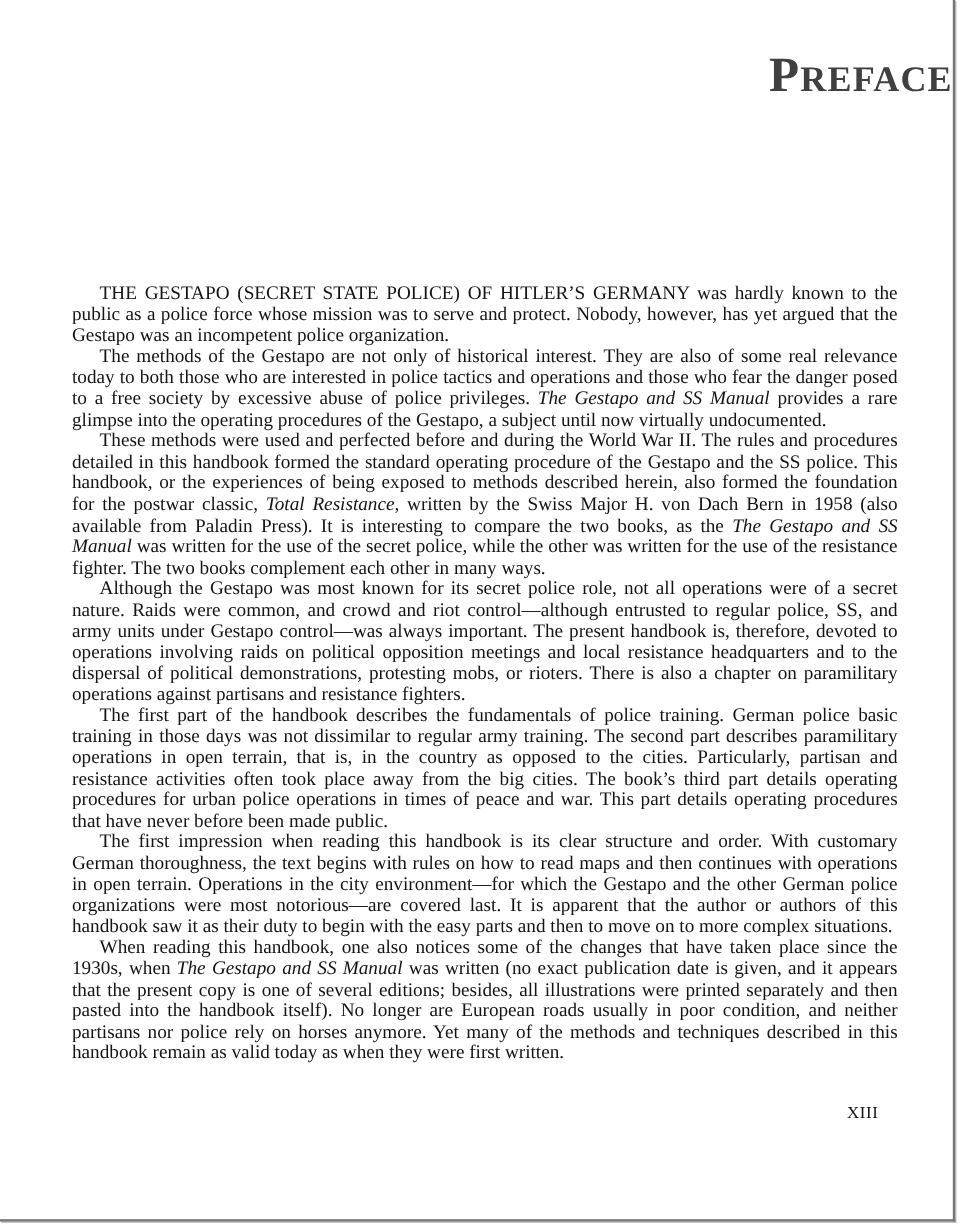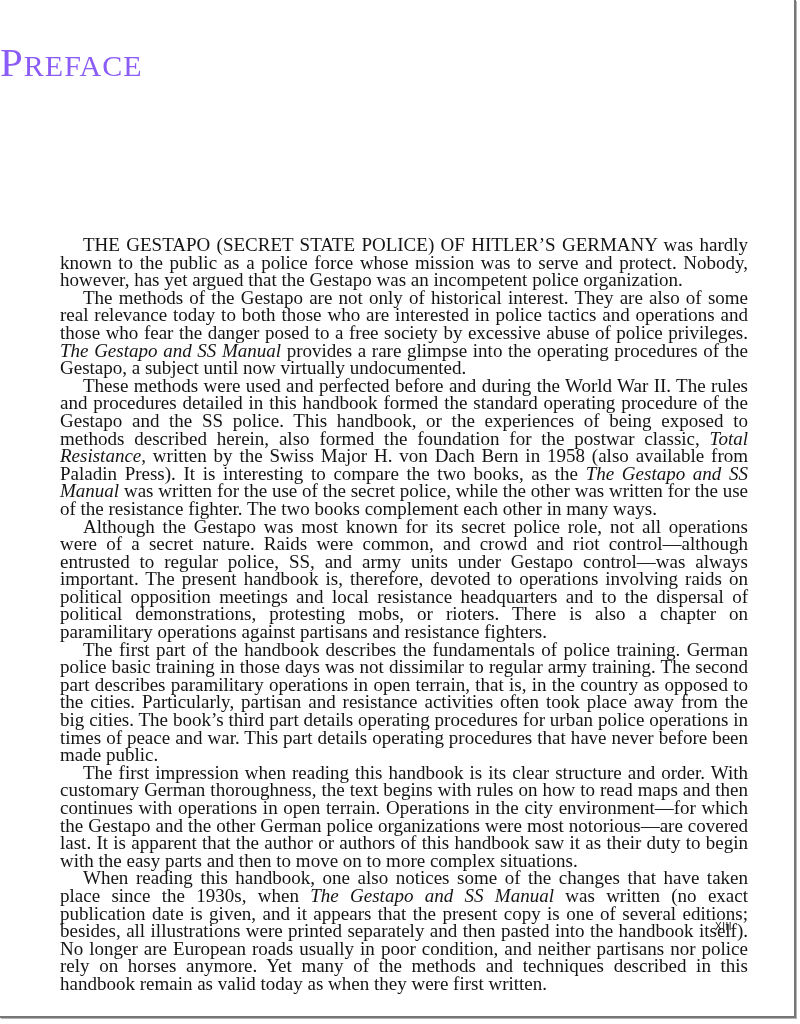--- a/index.html
+++ b/index.html
@@ -24,58 +24,58 @@
     border-right: 2px solid #767676;
     border-bottom: 2px solid #767676;
     box-shadow: 1px 1px 0 #b5b5b5;
   }
   .title {
     position: absolute;
     top: 38px;
     left: 0;
     width: 100%;
     margin: 0;
-    text-align: left;
+    text-align: right;
     font-family: "Liberation Serif", serif;
-    font-weight: normal;
-    color: #8b5cf6;
+    font-weight: bold;
+    color: #404040;
     line-height: 48px;
     font-size: 30px;
     letter-spacing: 1px;
   }
   .title .cap {
     font-size: 41px;
   }
   .body-text {
     position: absolute;
     top: 236px;
     left: 60px;
     width: 688px;
     font-family: "Liberation Serif", serif;
-    font-size: 19px;
+    font-size: 16px;
     line-height: 17.6px;
     color: #141414;
     text-align: justify;
     hyphens: auto;
     -webkit-hyphens: auto;
   }
   .body-text p {
     margin: 0;
     padding: 0;
     text-indent: 23px;
   }
   .it {
     font-style: italic;
   }
   .folio {
     position: absolute;
     top: 921px;
     right: 62px;
-    font-family: Liberation Sans, sans-serif;
-    font-size: 10px;
+    font-family: Liberation Serif, serif;
+    font-size: 14px;
     letter-spacing: 0.5px;
     color: #141414;
   }
 </style>
 </head>
 <body>
 
 <div class="page">
 
   <h1 class="title"><span class="cap">P</span><span>REFACE</span></h1>

